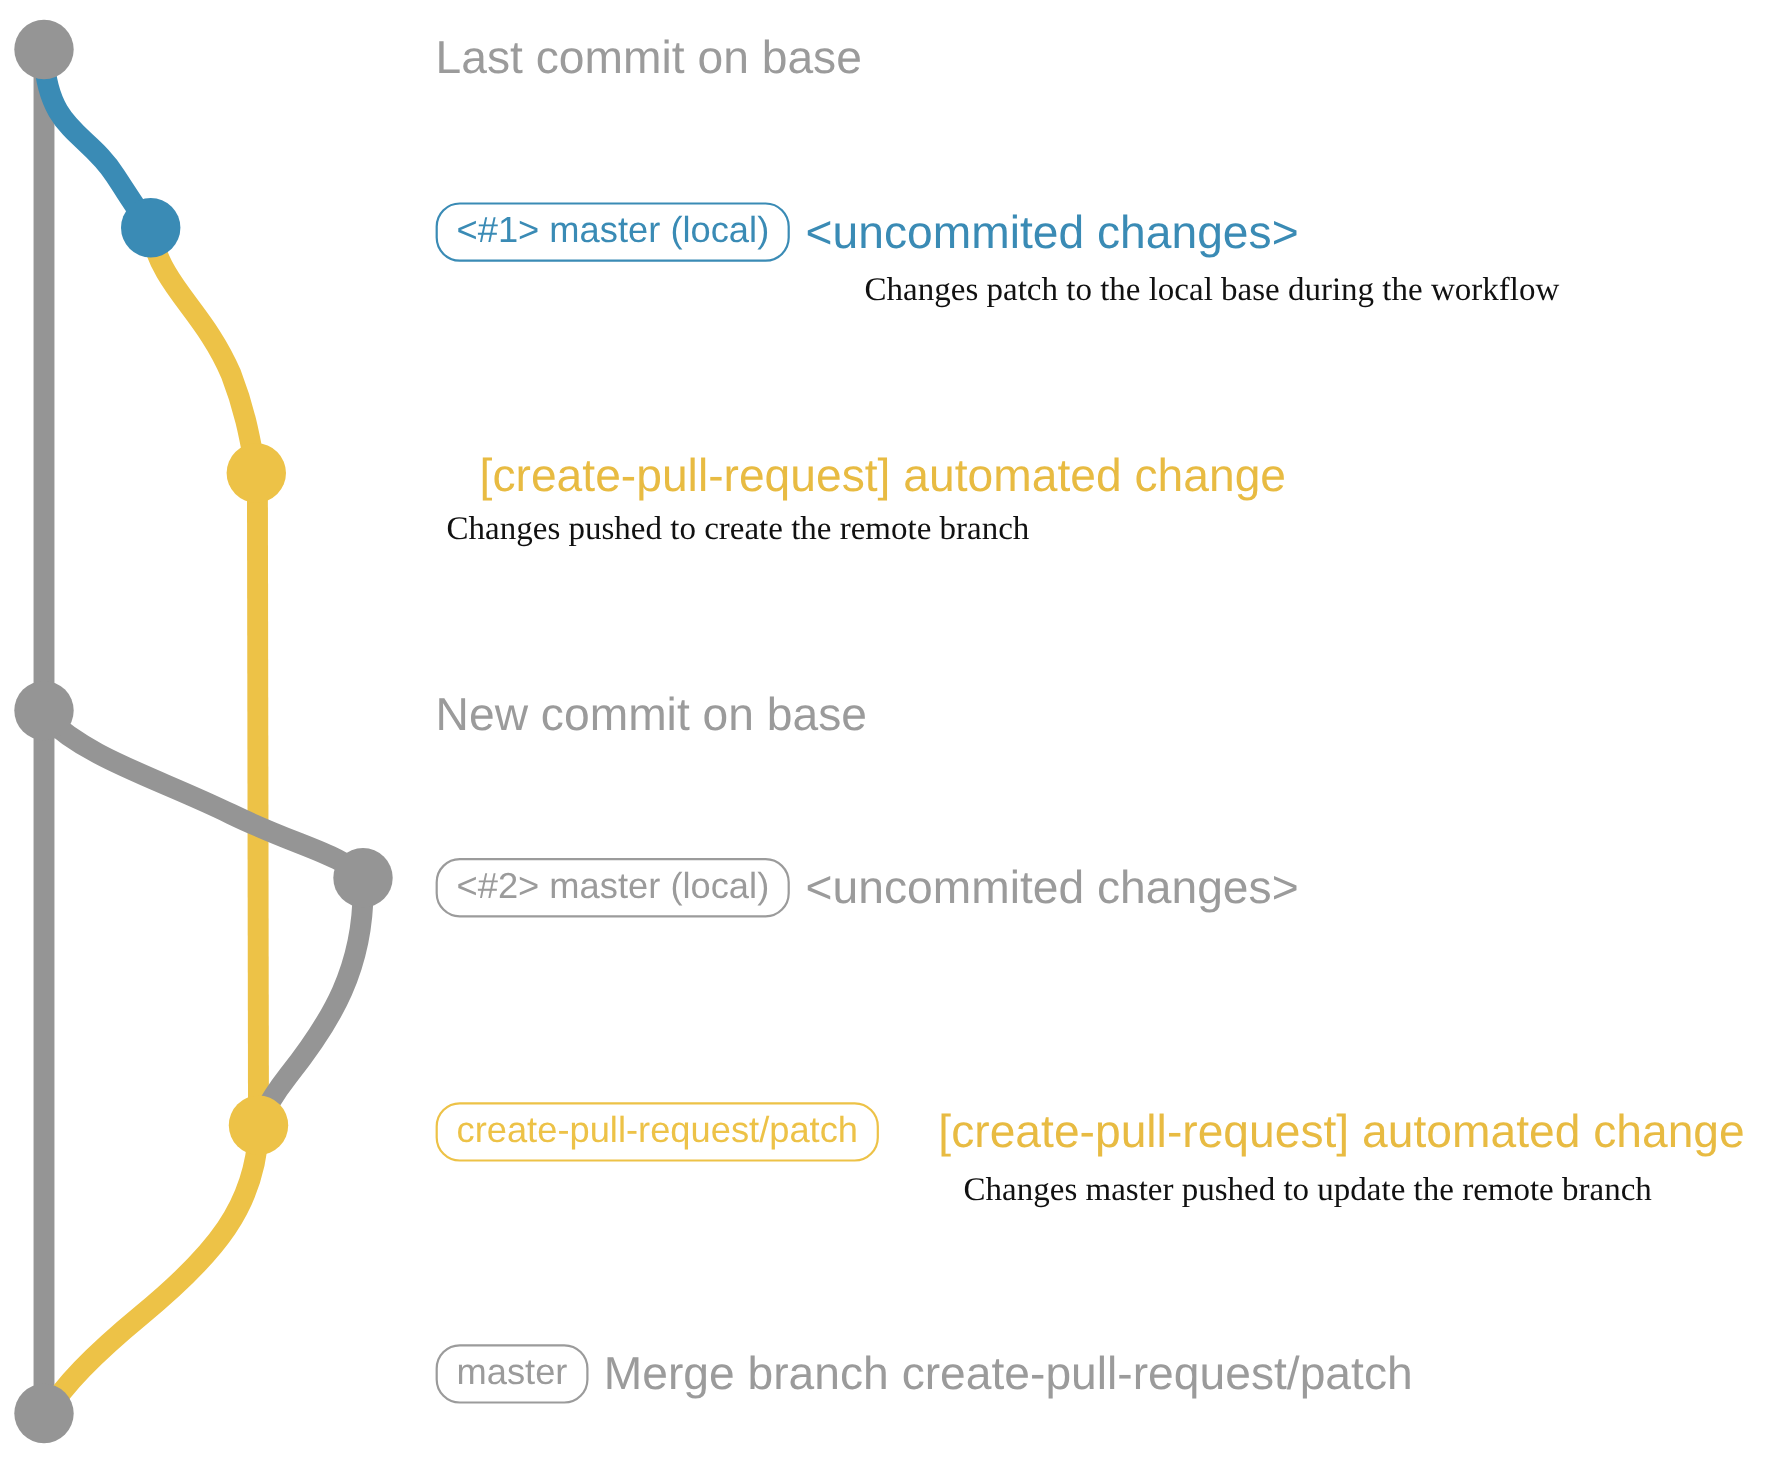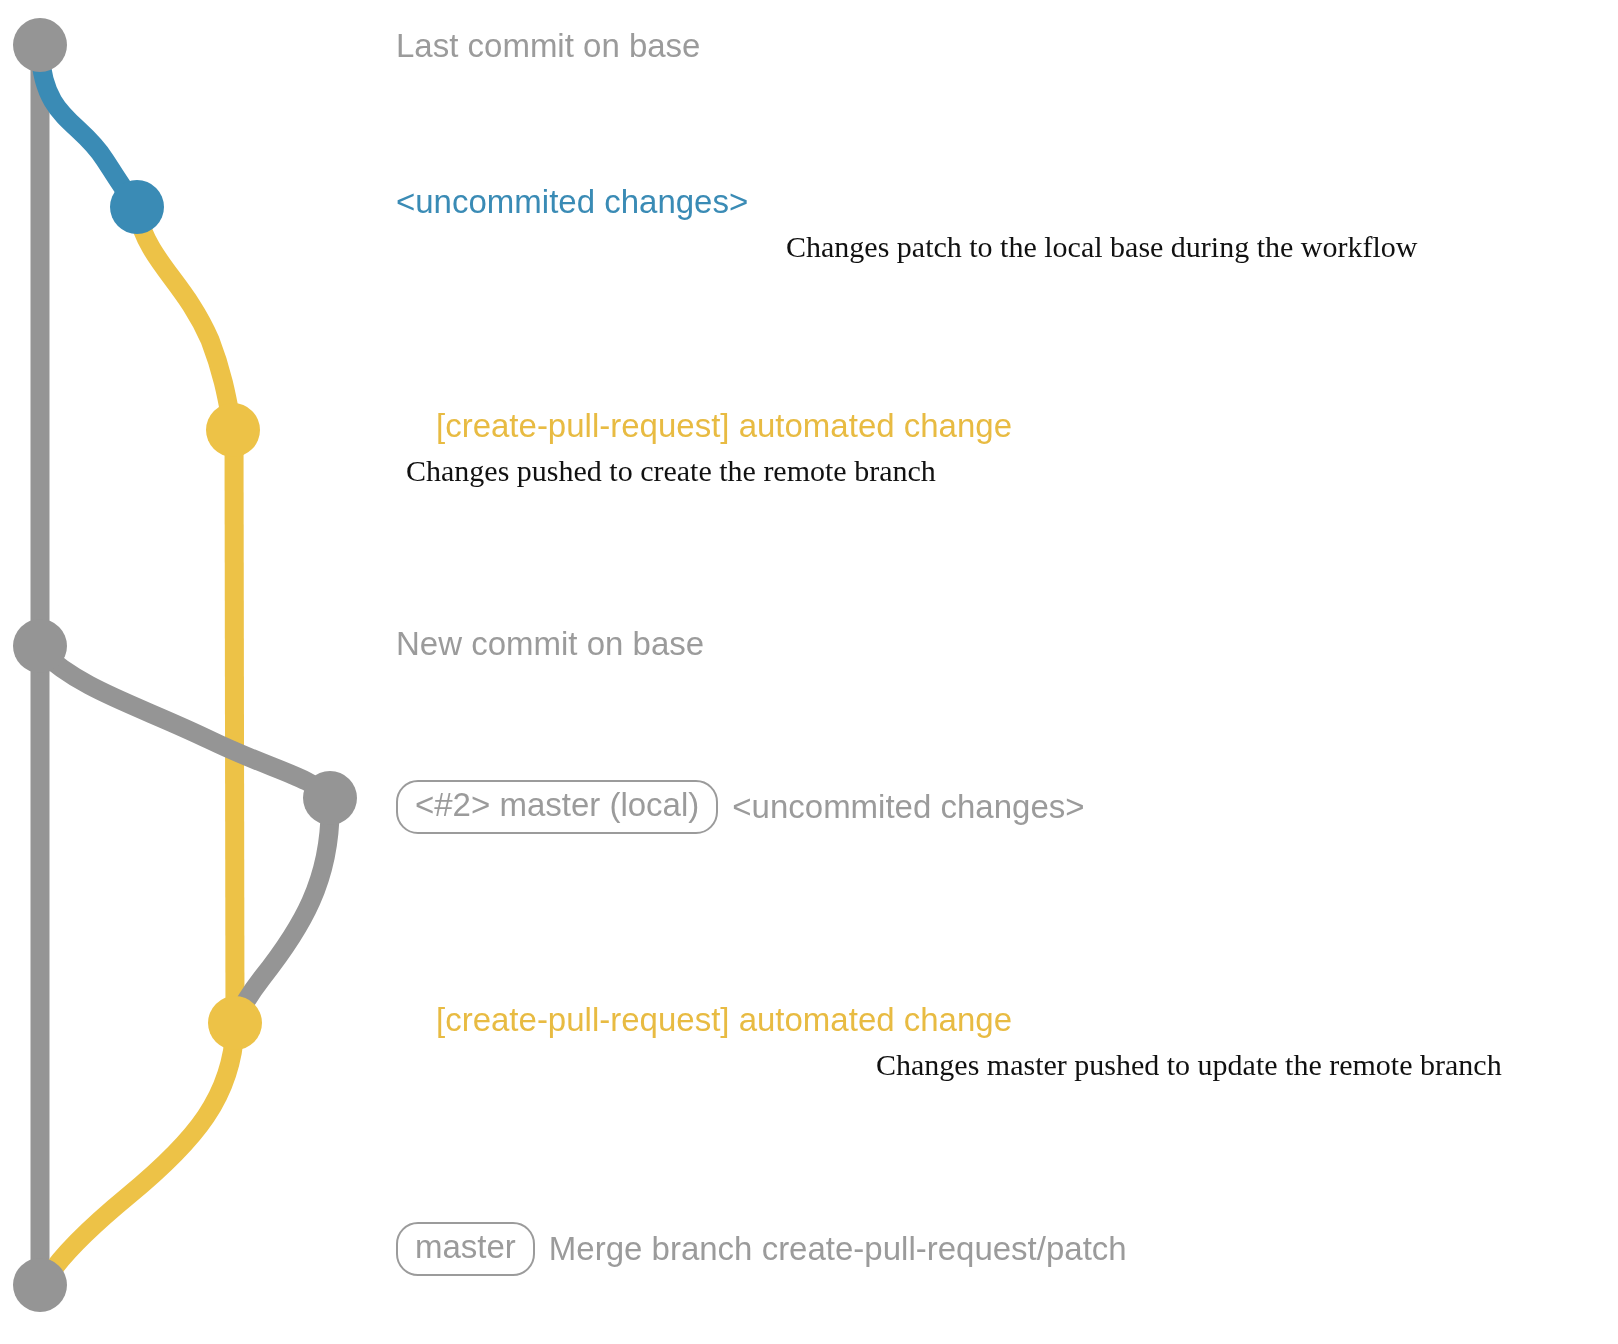--- a/index.html
+++ b/index.html
@@ -49,21 +49,21 @@
     line-height: 1.12;
     color: #999999;
     background: transparent;
     margin-right: 14px;
   }
   .ref-chip.blue { border-color: #3a8bb5; color: #3a8bb5; }
   .ref-chip.yellow { border-color: #edc247; color: #edc247; }
   .ref-chip.gray { border-color: #9b9b9b; color: #9b9b9b; }
 
   .subject {
-    font-size: 33px;
+    font-size: 42px;
     line-height: 1.12;
     color: #9b9b9b;
     white-space: nowrap;
   }
   .subject.blue { color: #3a8bb5; }
   .subject.yellow { color: #e8bb42; margin-left: 40px; }
   .subject.gray { color: #9b9b9b; }
 
   .note {
     font-family: "Liberation Serif", serif;
@@ -118,20 +118,21 @@
 </svg>
 
 <div class="entry" id="entry-last-commit">
   <div class="entry-row">
     <span class="subject gray">Last commit on base</span>
   </div>
 </div>
 
 <div class="entry" id="entry-local-1">
   <div class="entry-row">
+    <span class="ref-chip blue">&lt;#1&gt; master (local)</span>
     <span class="subject blue">&lt;uncommited changes&gt;</span>
   </div>
   <div class="note">Changes patch to the local base during the workflow</div>
 </div>
 
 <div class="entry" id="entry-cpr-1">
   <div class="entry-row">
     <span class="subject yellow">[create-pull-request] automated change</span>
   </div>
   <div class="note">Changes pushed to create the remote branch</div>
@@ -145,20 +146,21 @@
 
 <div class="entry" id="entry-local-2">
   <div class="entry-row">
     <span class="ref-chip gray">&lt;#2&gt; master (local)</span>
     <span class="subject gray">&lt;uncommited changes&gt;</span>
   </div>
 </div>
 
 <div class="entry" id="entry-cpr-2">
   <div class="entry-row">
+    <span class="ref-chip yellow">create-pull-request/patch</span>
     <span class="subject yellow">[create-pull-request] automated change</span>
   </div>
   <div class="note">Changes master pushed to update the remote branch</div>
 </div>
 
 <div class="entry" id="entry-master">
   <div class="entry-row">
     <span class="ref-chip gray">master</span>
     <span class="subject gray">Merge branch create-pull-request/patch</span>
   </div>

